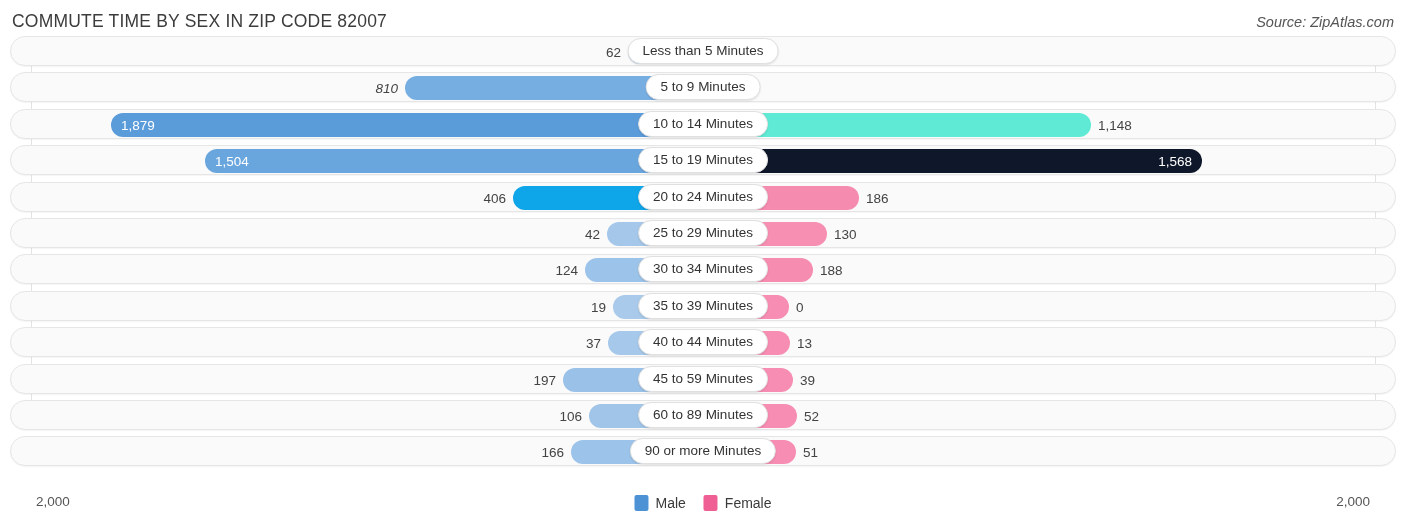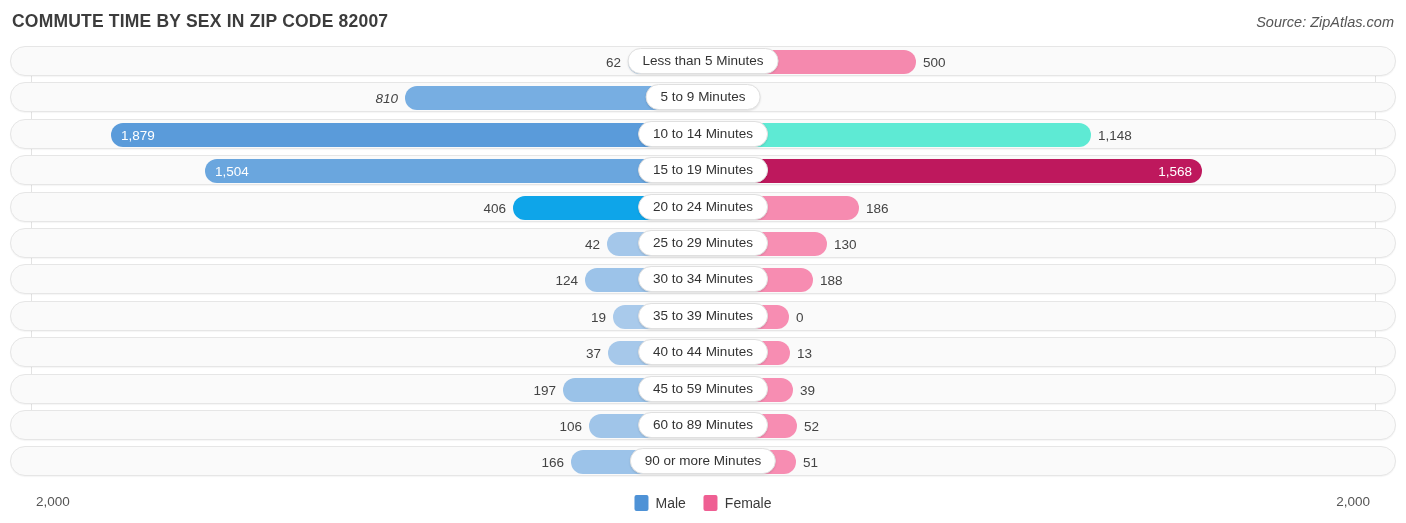--- a/index.html
+++ b/index.html
@@ -17,36 +17,36 @@
     background: #ffffff;
   }
 
   
   .chart-title {
     position: absolute;
     left: 12px; top: 11px;
     font-size: 17.5px;
     letter-spacing: .2px;
     color: #3c3c3c;
-    font-weight: 700;
+    font-weight: 400;
     white-space: nowrap;
   }
   .chart-source {
     position: absolute;
     right: 12px; top: 14px;
     font-size: 14.5px;
     font-style: italic;
     color: #555555;
     white-space: nowrap;
   }
 
   
   .plot {
     position: absolute;
-    left: 0; top: 46px;
+    left: 0; top: 36px;
     width: 1406px;
     height: 437px;
   }
   .gridline {
     position: absolute;
     top: 0; bottom: 52px;
     width: 1px;
     background: #e3e3e3;
   }
   .gridline.left  { left: 31px; }
@@ -140,23 +140,20 @@
   <div class="chart-source">Source: ZipAtlas.com</div>
 
   <div class="plot">
     <div class="gridline left"></div>
     <div class="gridline right"></div>
     <div class="rows" id="rows-container">
         <div class="row">
           <div class="bar male" style="width: 75px; background: rgb(169, 202, 235);">
             <span class="bar-value male">62</span>
           </div>
-          <div class="bar female" style="width: 213px; background: rgb(245, 137, 174);">
-            <span class="bar-value female">500</span>
-          </div>
           <div class="cat-pill">Less than 5 Minutes</div>
         </div>
         <div class="row">
           <div class="bar male" style="width: 298px; background: rgb(119, 174, 226); font-style: italic;">
             <span class="bar-value male">810</span>
           </div>
           <div class="cat-pill">5 to 9 Minutes</div>
         </div>
         <div class="row">
           <div class="bar male" style="width: 592px; background: rgb(90, 155, 218);">
@@ -164,21 +161,21 @@
           </div>
           <div class="bar female" style="width: 388px; background: #5eead4;">
             <span class="bar-value female">1,148</span>
           </div>
           <div class="cat-pill">10 to 14 Minutes</div>
         </div>
         <div class="row">
           <div class="bar male" style="width: 498px; background: rgb(106, 166, 222);">
             <span class="bar-value male inside">1,504</span>
           </div>
-          <div class="bar female" style="width: 499px; background: #be185d;">
+          <div class="bar female" style="width: 499px; background: #0f172a;">
             <span class="bar-value female inside">1,568</span>
           </div>
           <div class="cat-pill">15 to 19 Minutes</div>
         </div>
         <div class="row">
           <div class="bar male" style="width: 190px; background: #0ea5e9;">
             <span class="bar-value male">406</span>
           </div>
           <div class="bar female" style="width: 156px; background: rgb(246, 139, 176);">
             <span class="bar-value female">186</span>

